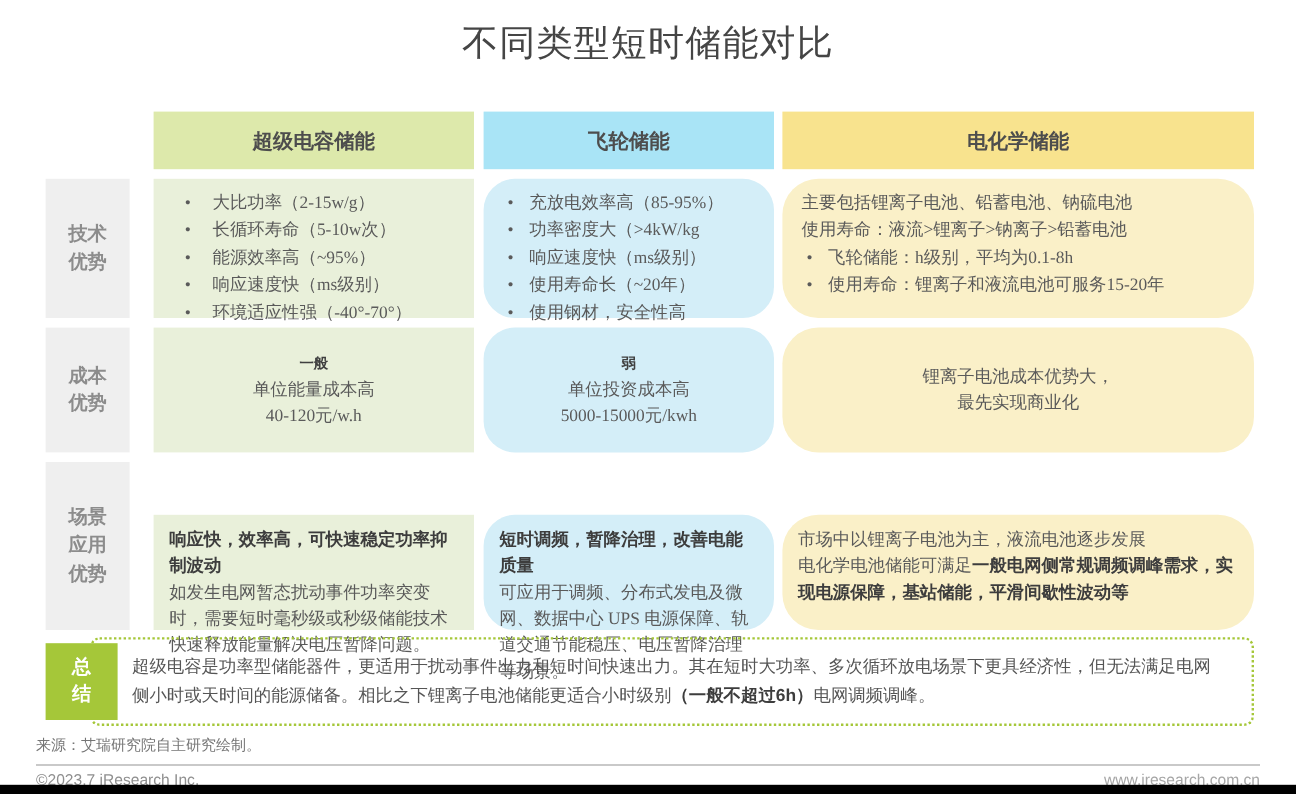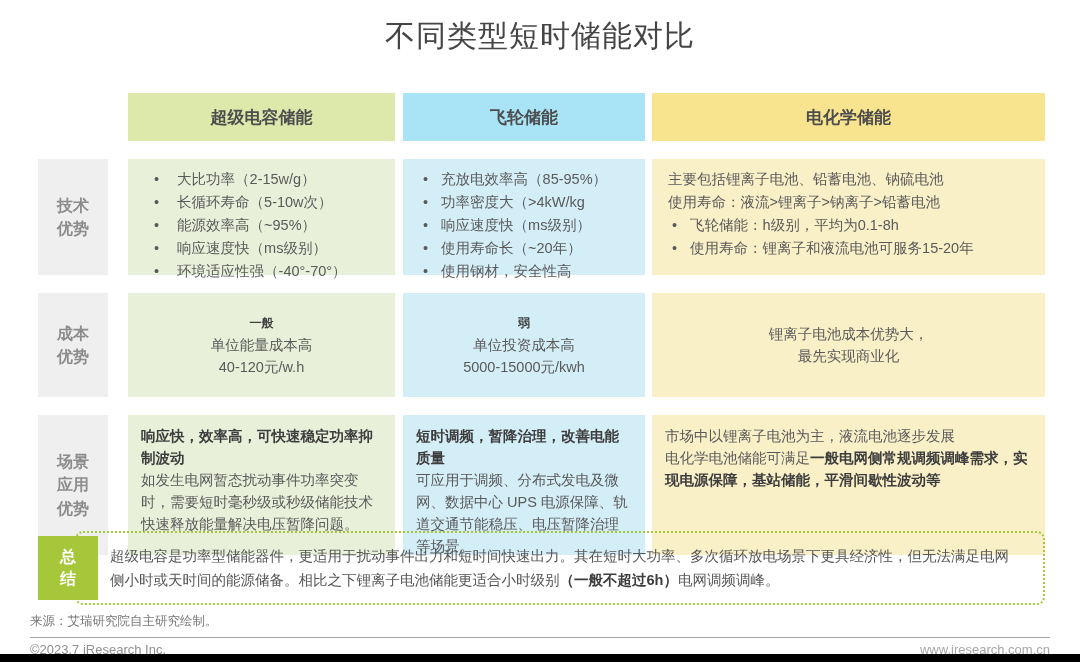--- a/index.html
+++ b/index.html
@@ -14,54 +14,55 @@
   .title {
     position:absolute; top:16px; left:0; width:100%;
     text-align:center; font-size:30px; font-weight:normal; color:#454545;
     letter-spacing:1px;
   }
   .grid {
     position:absolute; left:38px; top:93px;
     display:grid;
     grid-template-columns:70px 20px 267px 8px 242px 7px 393px;
     grid-template-rows:48px 116px 104px 140px;
-    row-gap:18px;
+    row-gap:8px;
+    font-family:Liberation Serif, serif;
   }
   .hdr {
     display:flex; align-items:center; justify-content:center;
     font-size:17px; font-weight:bold; color:#4d4d4d;
   }
   .hdr.green  { background:#dde9ab; grid-column:3; grid-row:1; }
   .hdr.blue   { background:#a9e4f6; grid-column:5; grid-row:1; }
   .hdr.yellow { background:#f8e38e; grid-column:7; grid-row:1; }
   .rowlabel {
     background:#efefef; color:#8c8c8c; font-weight:bold; font-size:16px;
     display:flex; align-items:center; justify-content:center;
     text-align:center; white-space:pre-line; line-height:1.45;
     grid-column:1;
   }
   .bg-green  { background:#e9f0da; }
   .bg-blue   { background:#d4eef8; }
-  .bg-yellow { background:#faf0c8; }
-  .col3 { grid-column:3; } .col5 { grid-column:5; } .col7 { grid-column:7; }
+  .bg-yellow { background:#faf0c8;border-radius:30px; }
+  .col3 { grid-column:3; } .col5 { grid-column:5;border-radius:26px; } .col7 { grid-column:7; }
   .row2 { grid-row:2; } .row3 { grid-row:3; } .row4 { grid-row:4; }
   .cell { font-size:14.5px; line-height:23px; color:#5a5a5a; }
   .cell-tech { padding:9px 8px 0 16px; }
   .cell-tech ul { list-style:none; }
   .cell-tech li { display:flex; }
   .cell-tech li::before { content:"\2022"; margin:0 13px 0 4px; }
   .cell-tech.wide-bullet li::before { margin:0 18px 0 10px; }
   .tech-intro { white-space:pre-line; }
   .cell-cost {
     display:flex; flex-direction:column; align-items:center; justify-content:center;
     text-align:center; line-height:22px;
   }
   .cost-rating { font-weight:bold; font-size:12px; color:#404040; }
   .cost-detail { white-space:pre-line; }
-  .cell-scn { padding:10px 12px 0 13px; font-size:14.5px; line-height:22px; }
+  .cell-scn { padding:10px 12px 0 13px; font-size:14.5px; line-height:22px;margin-top:44px; }
   .scn-lead { font-weight:bold; color:#3d3d3d; }
   .scn-bold { font-weight:bold; color:#3d3d3d; }
   .summary-box {
     position:absolute; left:75px; top:531px; width:970px; height:74px;
     border:2px dotted #a5c739; border-radius:8px;
     display:flex; align-items:center;
     padding:4px 22px 4px 33px;
   }
   .summary-text { font-size:14.5px; line-height:24px; color:#555555; }
   .summary-label {

